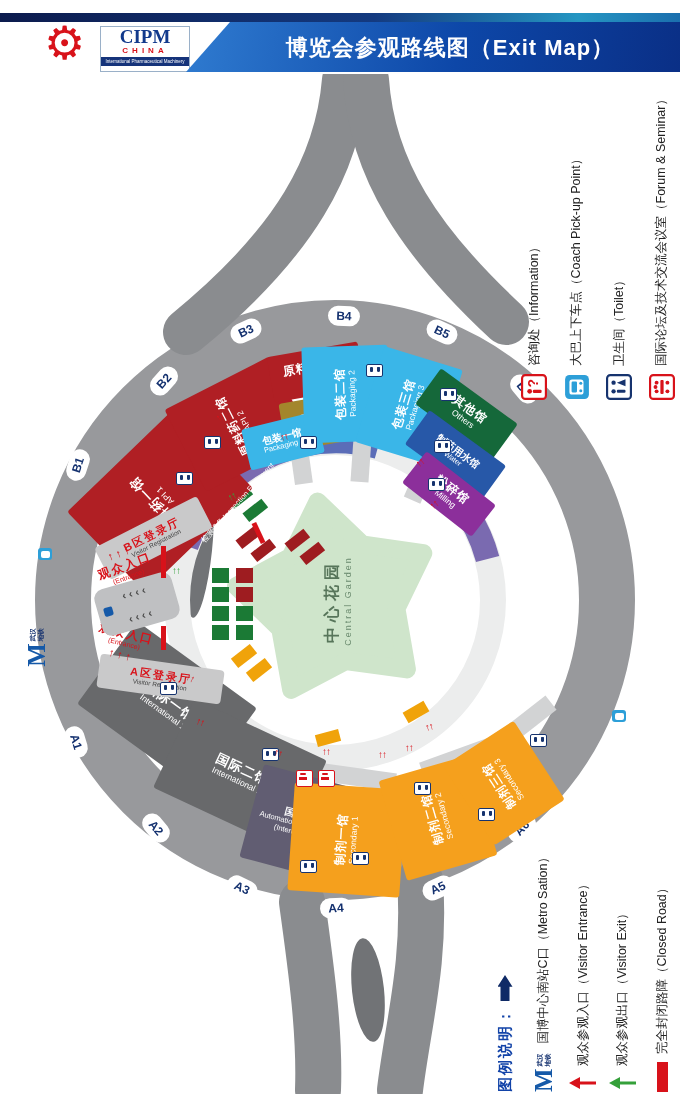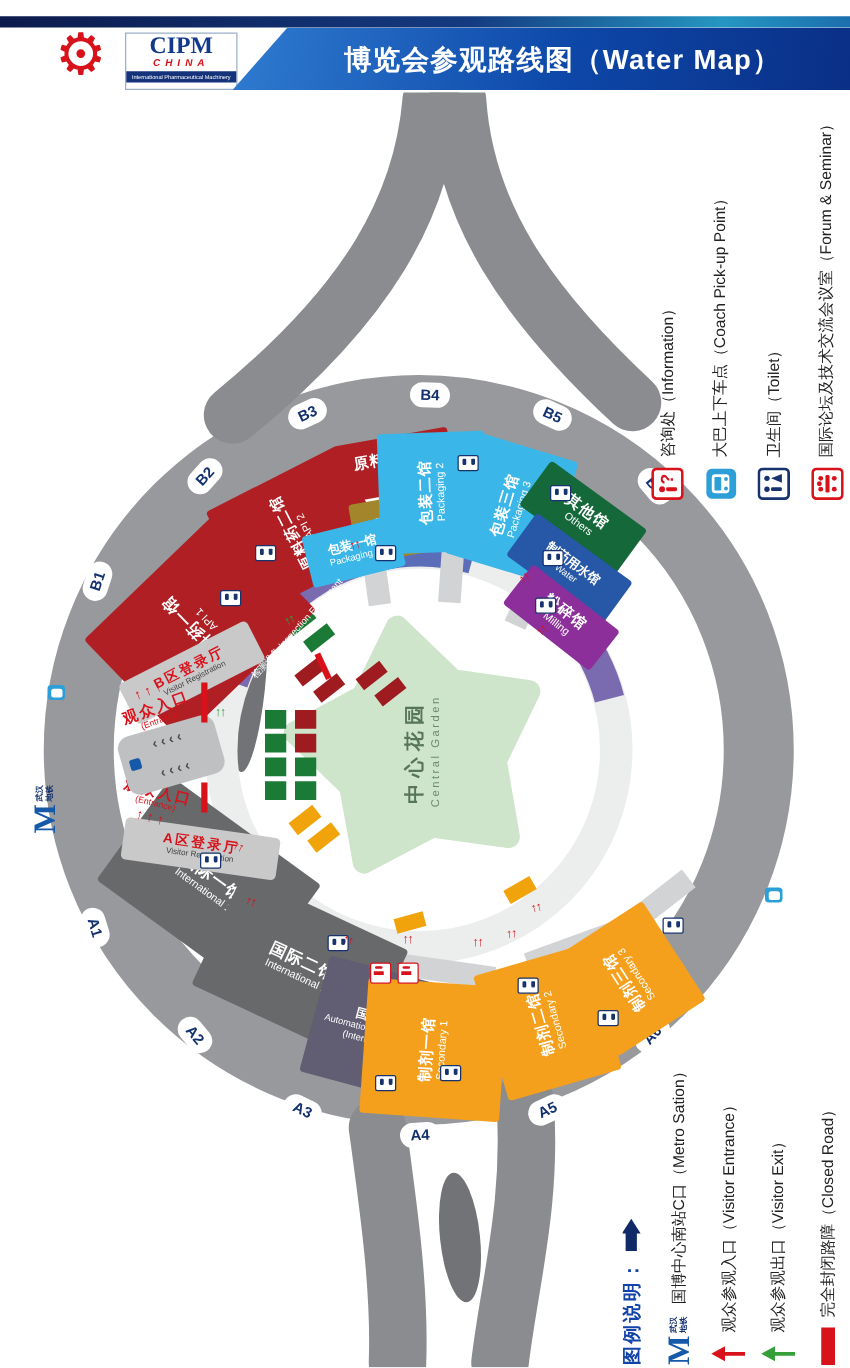--- a/index.html
+++ b/index.html
@@ -10,21 +10,21 @@
     background:linear-gradient(90deg,#0c1b4d 0%,#143a80 55%,#2596c2 85%,#1b6fae 100%);}
   .banner{position:absolute;left:186px;top:22px;width:494px;height:50px;
     background:linear-gradient(100deg,#2f7bd0 0%,#0d47a8 55%,#0a2f86 100%);
     clip-path:polygon(44px 0,100% 0,100% 100%,0 100%);}
   .banner-title{position:absolute;left:250px;top:33px;width:400px;text-align:center;
     color:#fff;font-weight:bold;font-size:22px;letter-spacing:1px;}
   .gear{position:absolute;left:44px;top:20px;font-size:46px;line-height:1;color:#d8121a;}
   .cipm{position:absolute;left:100px;top:26px;width:88px;height:44px;background:#fff;
     border:1px solid #9ab0c8;display:flex;flex-direction:column;align-items:center;}
   .cipm-name{font-family:"Liberation Serif",serif;font-weight:bold;font-size:19px;color:#123a8c;line-height:20px;}
-  .cipm-china{color:#d8121a;font-size:8px;font-weight:bold;letter-spacing:4px;line-height:8px;font-style:italic;}
+  .cipm-china{color:#d8121a;font-size:8px;font-weight:bold;letter-spacing:4px;line-height:8px;}
   .cipm-bar{margin-top:2px;width:100%;height:9px;background:#15337a;color:#fff;font-size:4.5px;
     display:flex;align-items:center;justify-content:center;white-space:nowrap;overflow:hidden;}
   
   #map{position:absolute;left:0;top:74px;width:680px;height:1020px;}
   .pill{position:absolute;width:32px;height:20px;background:#fff;border-radius:11px;color:#14316f;
     font-weight:bold;font-size:12px;display:flex;align-items:center;justify-content:center;}
   .hall{position:absolute;display:flex;align-items:center;justify-content:center;
     color:#fff;text-align:center;border-radius:3px;}
   .hall .lab{display:flex;flex-direction:column;align-items:center;line-height:1.15;white-space:nowrap;}
   .hall .lab.v{transform:rotate(-90deg);}
@@ -84,21 +84,21 @@
 
   <div>
     <div class="hdr-stripe"></div>
     <div class="gear">⚙</div>
     <div class="cipm">
       <span class="cipm-name">CIPM</span>
       <span class="cipm-china">CHINA</span>
       <span class="cipm-bar">International Pharmaceutical Machinery</span>
     </div>
     <div class="banner"></div>
-    <div class="banner-title">博览会参观路线图（Water Map）</div>
+    <div class="banner-title">博览会参观路线图（Exit Map）</div>
   </div>
 
   <div id="map">
 
     <svg width="680" height="1020" viewBox="0 0 680 1020" class="abs" style="left:0;top:0">
 
       <circle cx="335" cy="526" r="272" fill="none" stroke="#98999c" stroke-width="56"></circle>
 
       <path d="M345,6 C338,90 296,168 186,258" fill="none" stroke="#8a8c8f" stroke-width="46" stroke-linecap="round"></path>
       <path d="M366,6 C372,96 420,168 506,248" fill="none" stroke="#8a8c8f" stroke-width="46" stroke-linecap="round"></path>

